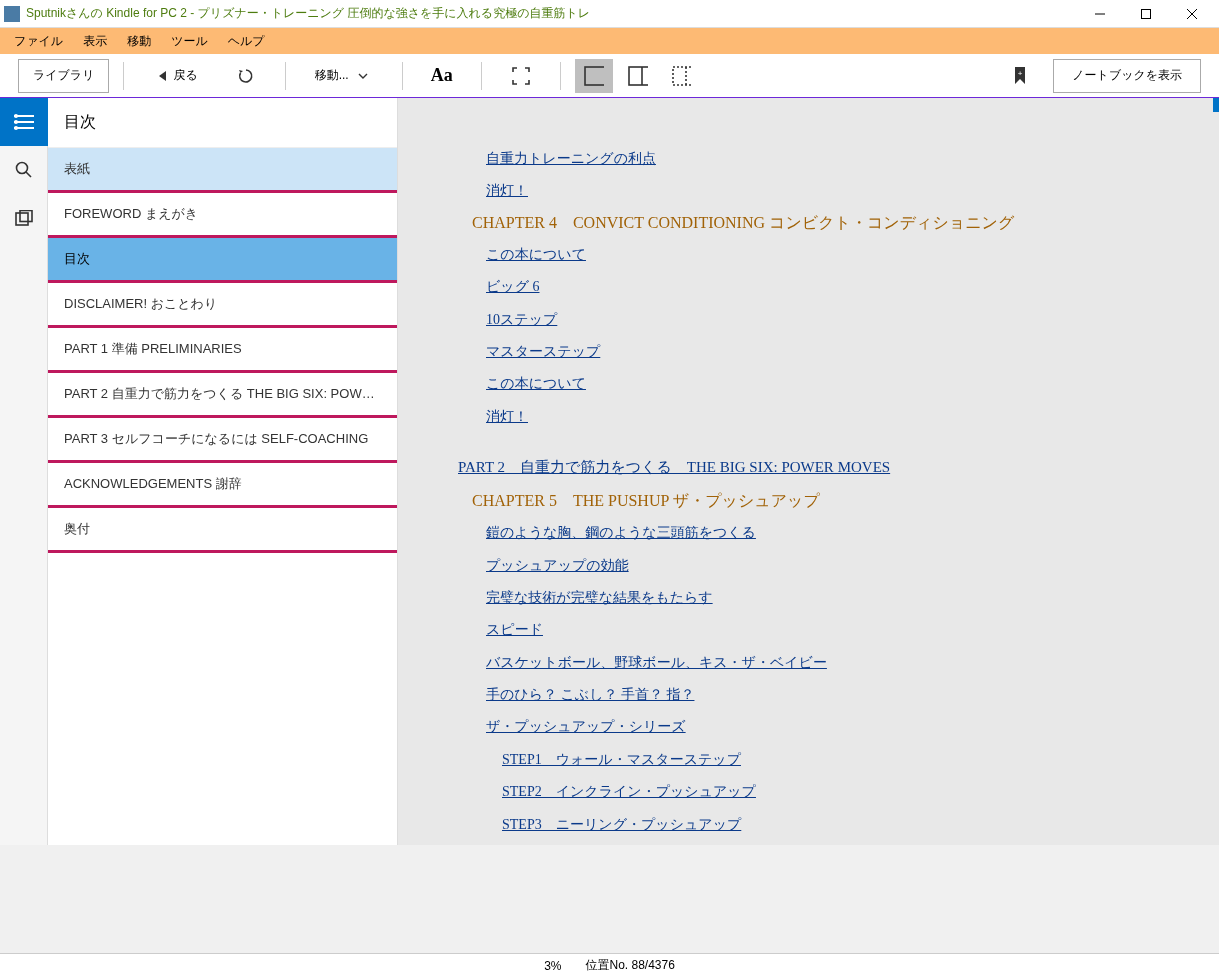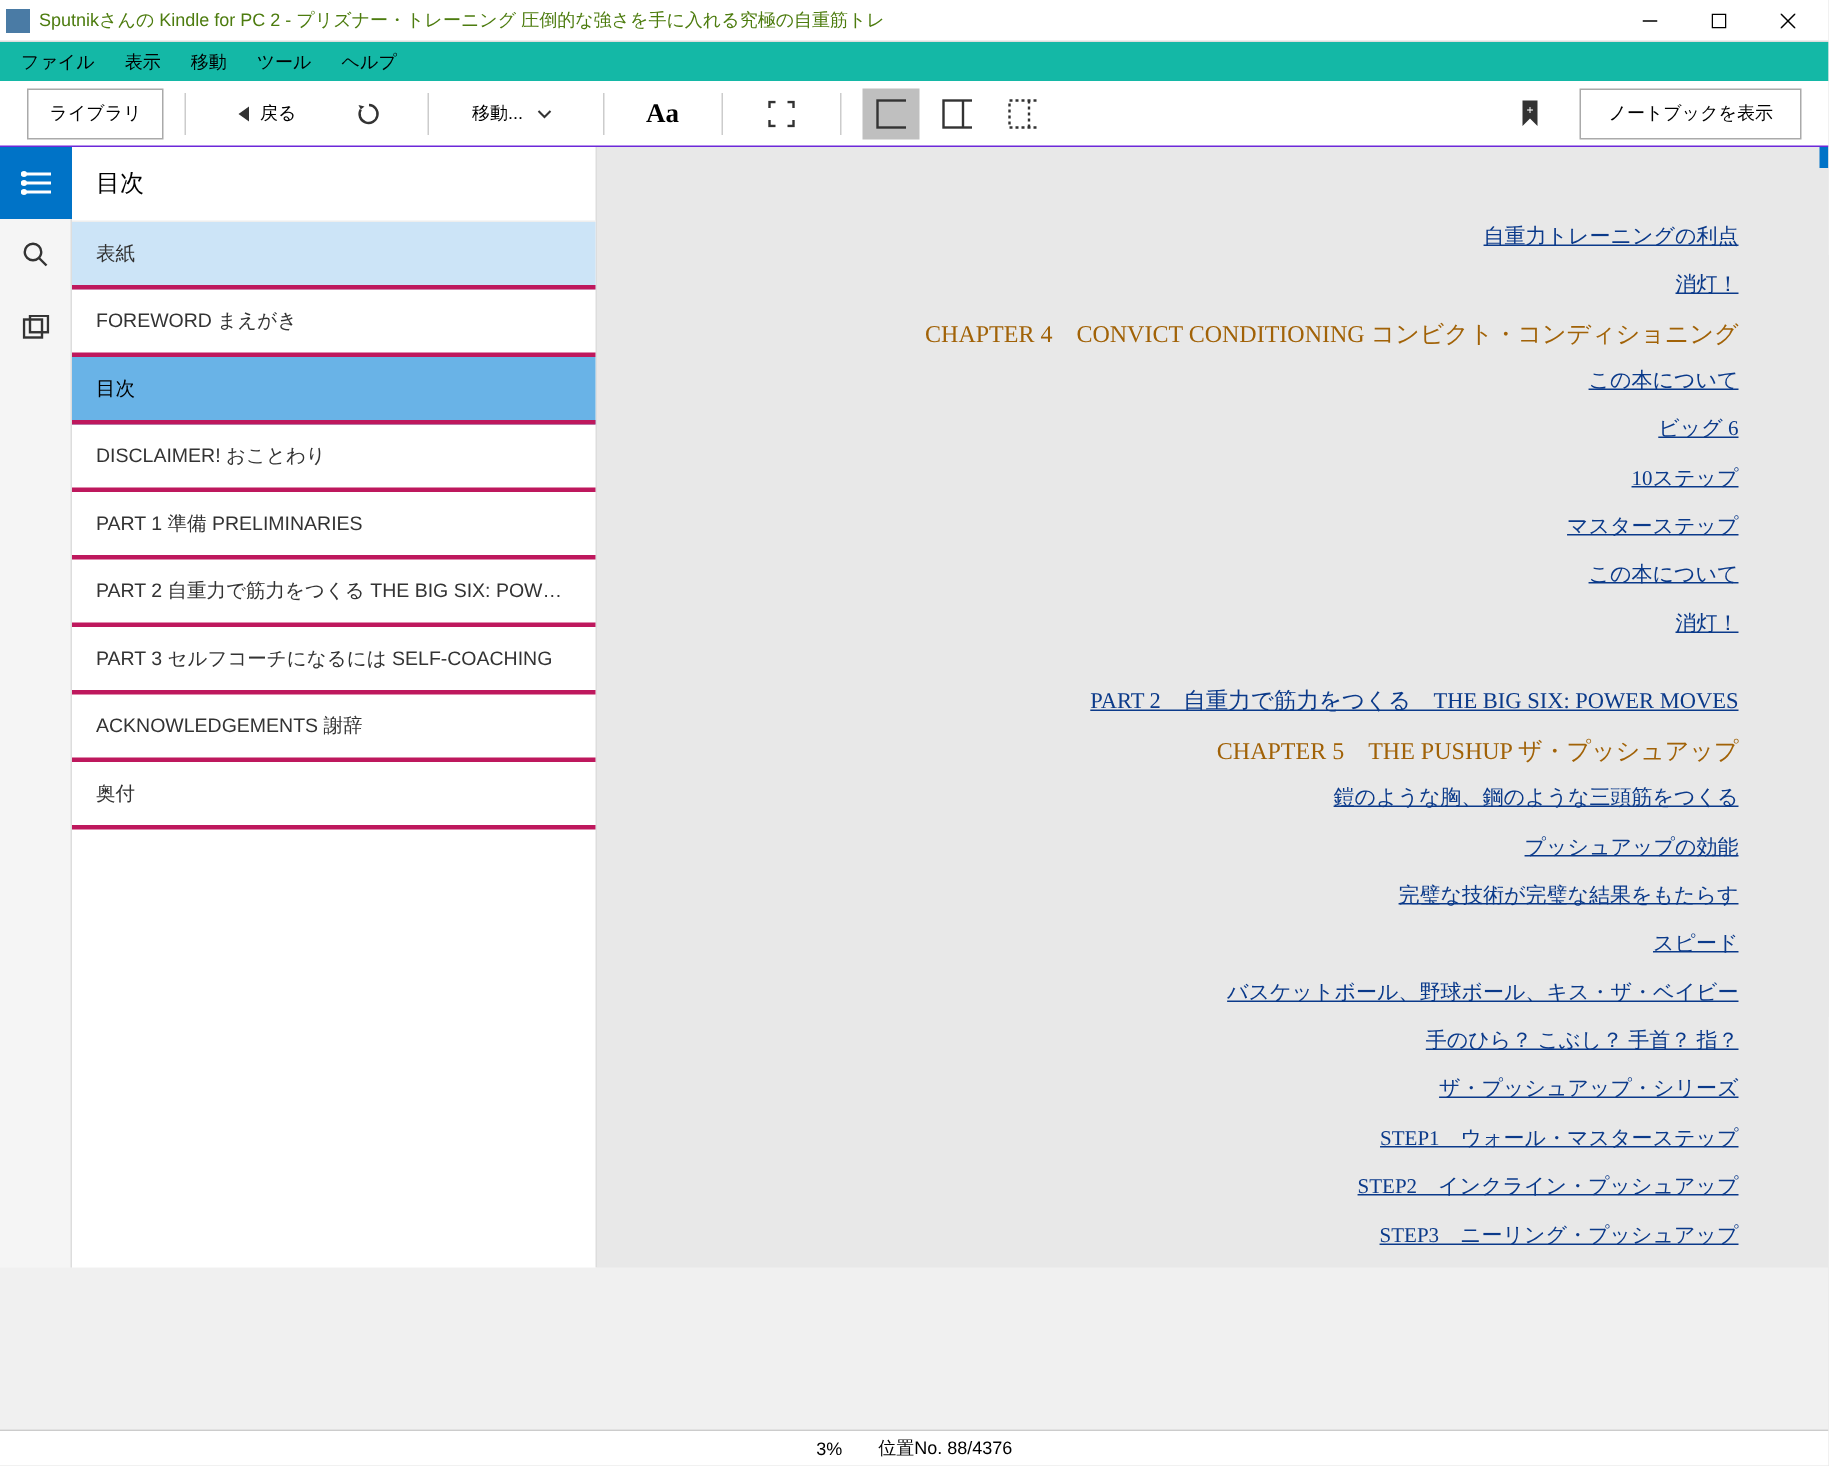--- a/index.html
+++ b/index.html
@@ -6,21 +6,21 @@
 body { font-family: "Yu Gothic UI", "Meiryo", sans-serif; font-size: 12px; background: #f0f0f0; width: 1219px; height: 977px; overflow: hidden; position: relative; }
 
 
 .titlebar { height: 28px; background: #fff; display: flex; align-items: center; padding: 0 4px; border-bottom: 1px solid #ddd; }
 .titlebar .app-icon { width: 16px; height: 16px; background: #4a7ba5; margin-right: 6px; display: inline-block; }
 .titlebar .title { font-size: 12px; color: #4d7c0f; flex: 1; }
 .titlebar .win-controls { display: flex; }
 .titlebar .win-btn { width: 46px; height: 28px; display: flex; align-items: center; justify-content: center; cursor: pointer; font-size: 14px; }
 
 
-.menubar { height: 26px; background: #14b8a6; display: flex; align-items: center; padding: 0 4px; font-size: 12px; }
+.menubar { height: 26px; background: #fdba74; display: flex; align-items: center; padding: 0 4px; font-size: 12px; }
 .menubar .menu-item { padding: 4px 10px; cursor: pointer; }
 
 
 .toolbar { height: 44px; background: #fff; display: flex; align-items: center; padding: 0 18px; border-bottom: 1px solid #6d28d9; gap: 8px; }
 .tool-btn { height: 34px; display: flex; align-items: center; justify-content: center; padding: 0 14px; border: 1px solid transparent; cursor: pointer; font-size: 12px; background: transparent; }
 .tool-btn.bordered { border: 1px solid #aaa; }
 .tool-icon { width: 20px; height: 20px; display: flex; align-items: center; justify-content: center; font-size: 16px; }
 .tool-sep { width: 1px; height: 28px; background: #ccc; margin: 0 6px; }
 .tool-btn.active { background: #bfbfbf; }
 .tool-group { display: flex; gap: 6px; }
@@ -36,21 +36,21 @@
 
 
 .sidebar { width: 350px; background: #fff; border-right: 1px solid #ddd; display: flex; flex-direction: column; }
 .sidebar-header { height: 50px; display: flex; align-items: center; padding: 0 16px; font-size: 16px; border-bottom: 1px solid #eee; }
 .toc-item { padding: 12px 16px; font-size: 13px; color: #333; cursor: pointer; border-bottom: 3px solid #be185d; white-space: nowrap; overflow: hidden; text-overflow: ellipsis; }
 .toc-item.hover { background: #cce4f7; }
 .toc-item.selected { background: #69b3e7; color: #000; }
 
 
 .content { flex: 1; background: #e8e8e8; position: relative; overflow: hidden; }
-.content-inner { padding: 40px 60px; text-align: right; }
+.content-inner { padding: 40px 60px; }
 .link { color: #0b3a8a; text-decoration: underline; cursor: pointer; }
 .toc-link { display: block; margin: 10px 0; font-size: 14px; line-height: 1.6; font-family: "Yu Mincho", serif; }
 .toc-chapter { display: block; margin: 10px 0; font-size: 16px; color: #a16207; font-family: "Yu Mincho", serif; }
 .toc-part { display: block; margin: 30px 0 14px 0; font-size: 15px; color: #0b3a8a; text-decoration: underline; cursor: pointer; font-family: "Yu Mincho", serif; }
 .ind1 { padding-left: 28px; }
 .ind2 { padding-left: 14px; }
 .ind3 { padding-left: 44px; }
 .ind4 { padding-left: 0; }
 
 .scroll-thumb { position: absolute; right: 0; top: 0; width: 6px; height: 14px; background: #0073c7; }

